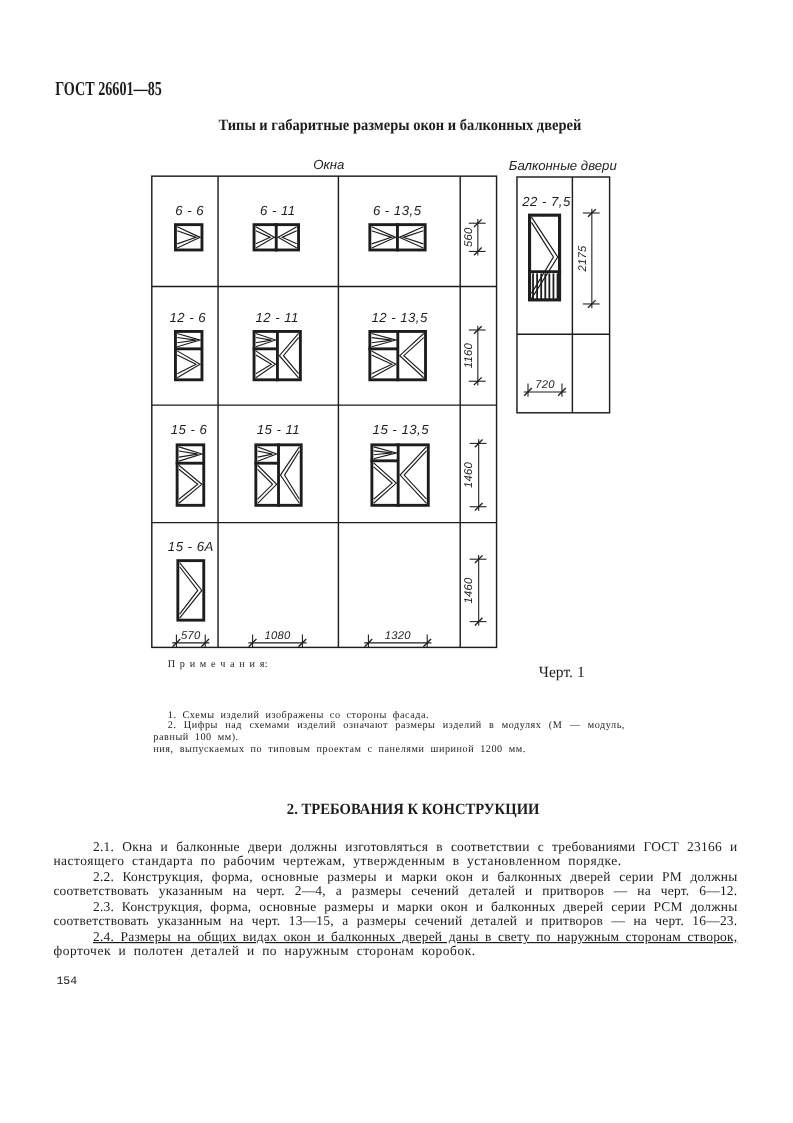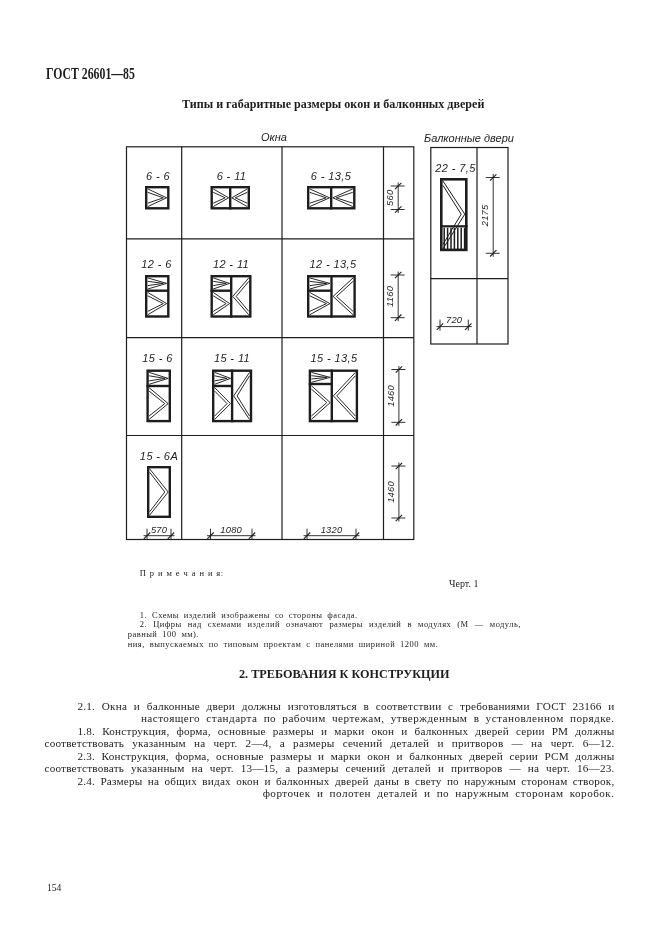--- a/index.html
+++ b/index.html
@@ -5,21 +5,21 @@
 <style>
   html, body { margin:0; padding:0; }
   body { width:661px; height:936px; background:#ffffff; position:relative;
          font-family:"Liberation Serif", serif; color:#1d1d1d;
          -webkit-font-smoothing:antialiased; }
   .abs { position:absolute; }
   .dim  { font:italic 9.4px "Liberation Sans", sans-serif; fill:#1d1d1d; letter-spacing:0.2px; }
   .wlab { font:italic 11px "Liberation Sans", sans-serif; fill:#1d1d1d; letter-spacing:0.4px; }
   .tlab { font:italic 11px "Liberation Sans", sans-serif; fill:#1d1d1d; }
   .jl { text-align:justify; text-align-last:justify; letter-spacing:0.2px; word-spacing:1px; }
-  .nl { letter-spacing:0.45px; word-spacing:3px;text-align:right; }
+  .nl { letter-spacing:0.45px; word-spacing:3px; }
   .body-t { font-size:11.2px; line-height:12.5px; }
   .notes { font-size:8.5px; line-height:9.74px; letter-spacing:0.45px; word-spacing:2.4px; }
   .notes .jl { letter-spacing:0.45px; word-spacing:2.4px; }
 </style>
 </head>
 <body>
 
 <div class="abs" style="left:46px;top:65.8px;font-weight:bold;font-size:16.5px;line-height:16.5px;white-space:nowrap;transform:scaleX(0.714);transform-origin:left top;">ГОСТ 26601—85</div>
 
 <div class="abs" style="left:182px;top:97.3px;font-weight:bold;font-size:13.2px;line-height:13.2px;white-space:nowrap;transform:scaleX(0.916);transform-origin:left top;">Типы и габаритные размеры окон и балконных дверей</div>
@@ -255,45 +255,45 @@
 <line x1="440.0" y1="319.6" x2="440.0" y2="330.6" stroke="#1d1d1d" stroke-width="0.9"></line>
 <line x1="468.3" y1="319.6" x2="468.3" y2="330.6" stroke="#1d1d1d" stroke-width="0.9"></line>
 <line x1="436.5" y1="326.6" x2="471.8" y2="326.6" stroke="#1d1d1d" stroke-width="0.9"></line>
 <line x1="436.8" y1="329.8" x2="443.2" y2="323.4" stroke="#1d1d1d" stroke-width="1.1"></line>
 <line x1="465.1" y1="329.8" x2="471.5" y2="323.4" stroke="#1d1d1d" stroke-width="1.1"></line>
 <text x="454.1" y="323.4" text-anchor="middle" class="dim">720</text>
 </g>
 </g>
 </svg>
 
-<div class="abs" style="left:449px;top:551.5px;font-size:10px;margin-top:26px;">Черт. 1</div>
-
-<div class="abs notes" style="left:127.8px;top:569px;width:393px;">
+<div class="abs" style="left:449px;top:551.5px;font-size:13px;">Черт. 1</div>
+
+<div class="abs notes" style="left:127.8px;top:549px;width:393px;">
 
 <div style="text-indent:12px;word-spacing:0.9px;">П р и м е ч а н и я:</div>
 
 <div style="text-indent:12px;margin-top:32px;">1. Схемы изделий изображены со стороны фасада.</div>
 
 <div class="jl" style="text-indent:12px;">2. Цифры над схемами изделий означают размеры изделий в модулях (М — модуль,</div>
 <div>равный 100 мм).</div>
 
 <div>ния, выпускаемых по типовым проектам с панелями шириной 1200 мм.</div>
 </div>
 
 <div class="abs" style="left:238.6px;top:666.8px;font-weight:bold;font-size:13px;line-height:13px;white-space:nowrap;transform:scaleX(0.94);transform-origin:left top;">2. ТРЕБОВАНИЯ К КОНСТРУКЦИИ</div>
 
 <div class="abs body-t" style="left:44.5px;top:699.9px;width:570px;">
 
 <div class="jl" style="text-indent:33px;">2.1. Окна и балконные двери должны изготовляться в соответствии с требованиями ГОСТ 23166 и</div>
 <div class="nl">настоящего стандарта по рабочим чертежам, утвержденным в установленном порядке.</div>
 
-<div class="jl" style="text-indent:33px;">1.8. Конструкция, форма, основные размеры и марки окон и балконных дверей серии РМ должны</div>
+<div class="jl" style="text-indent:33px;">2.2. Конструкция, форма, основные размеры и марки окон и балконных дверей серии РМ должны</div>
 <div class="jl">соответствовать указанным на черт. 2—4, а размеры сечений деталей и притворов — на черт. 6—12.</div>
 
 <div class="jl" style="text-indent:33px;">2.3. Конструкция, форма, основные размеры и марки окон и балконных дверей серии РСМ должны</div>
 <div class="jl">соответствовать указанным на черт. 13—15, а размеры сечений деталей и притворов — на черт. 16—23.</div>
 
-<div class="jl" style="text-indent:33px;">2.4. Размеры на общих видах окон и балконных дверей даны в свету по наружным сторонам створок,</div>
+<div class="jl" style="text-indent:33px;text-decoration:underline;">2.4. Размеры на общих видах окон и балконных дверей даны в свету по наружным сторонам створок,</div>
 <div class="nl">форточек и полотен деталей и по наружным сторонам коробок.</div>
 
 </div>
 
-<div class="abs" style="left:47px;top:882px;font-size:9.6px;">154</div>
+<div class="abs" style="left:47px;top:812px;font-size:9.6px;font-family:Liberation Mono, monospace;">154</div>
 
 </body></html>

